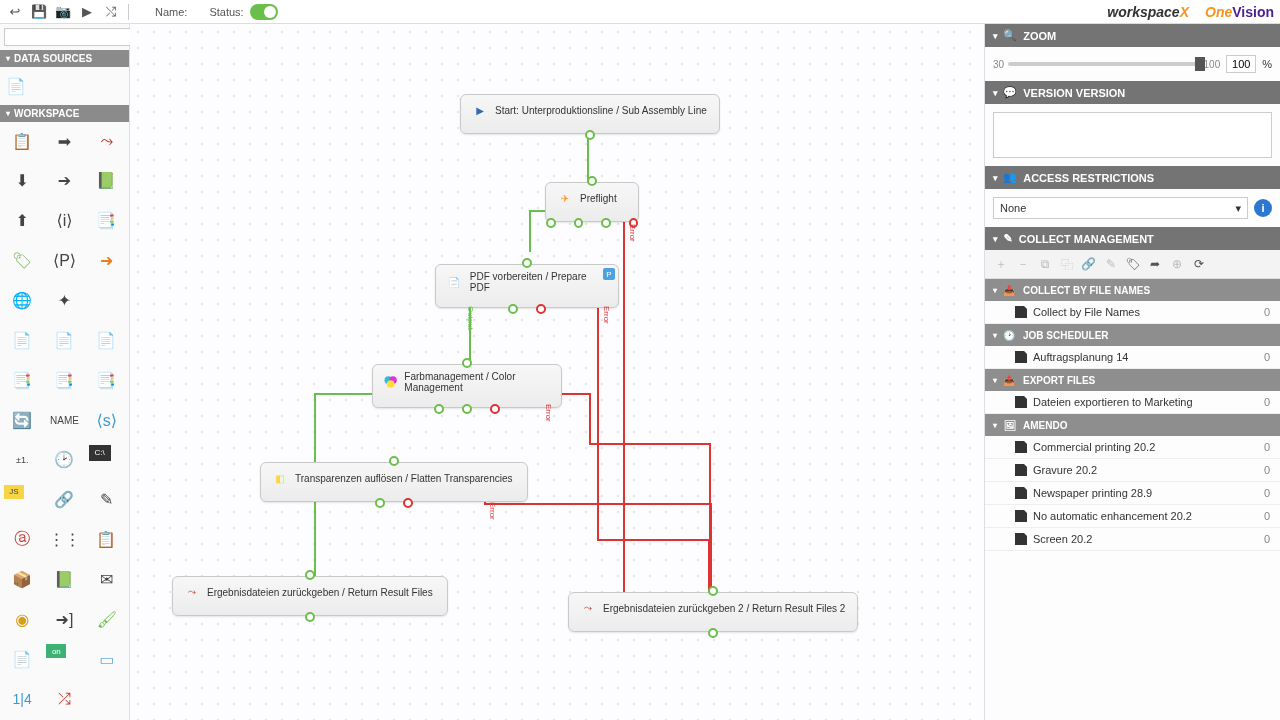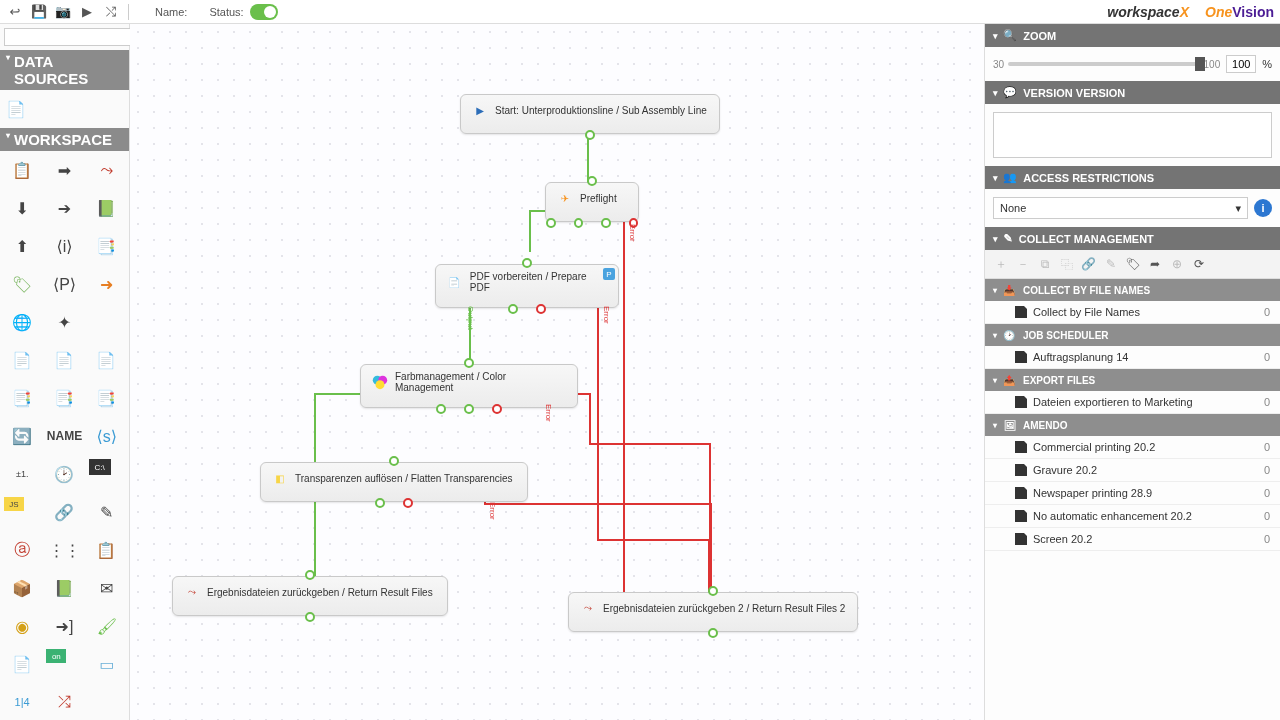--- a/index.html
+++ b/index.html
@@ -18,21 +18,21 @@
 .logo1 .x { color: #f7931e; }
 .logo2 { font-size: 14px; font-weight: bold; }
 .logo2 .one { color: #f7931e; font-style: italic; }
 .logo2 .vis { color: #4c1d95; }
 
 .main { flex: 1; display: flex; overflow: hidden; }
 .leftcol { width: 130px; display: flex; flex-direction: column; border-right: 1px solid #ddd; background: #fafafa; }
 .searchrow { display: flex; align-items: center; padding: 4px; gap: 4px; }
 .searchrow input { flex: 1; height: 18px; border: 1px solid #ccc; font-size: 11px; padding: 0 3px; }
 .searchrow .sicon { width: 16px; height: 16px; display:flex;align-items:center;justify-content:center;cursor:pointer;color:#555; }
-.section-header { background: #8b8b8b; color: #fff; font-size: 15px; font-weight: bold; padding: 3px 6px; display: flex; align-items: flex-start; }
+.section-header { background: #8b8b8b; color: #fff; font-size: 10px; font-weight: bold; padding: 3px 6px; display: flex; align-items: center; }
 .section-header::before { content: "▾"; margin-right: 4px; font-size: 8px; color:#fff;}
 .ds-body { height: 38px; display: flex; align-items: center; padding-left: 6px; }
 .palette { padding: 4px; display: grid; grid-template-columns: repeat(3, 1fr); gap: 8px 6px; overflow-y: auto; flex:1;}
 .pal-item { height: 30px; display: flex; align-items: center; justify-content: center; font-size: 16px; cursor: grab; color: #444; }
 
 .canvas-wrap { flex: 1; position: relative; background: #fdfdff; overflow: auto; }
 .grid { position: absolute; inset: 0; background-image: radial-gradient(#e4e4ea 1px, transparent 1px); background-size: 16px 16px; }
 .flow { position: relative; width: 100%; height: 700px; }
 .node { position: absolute; background: linear-gradient(#f7f7f7,#ececec); border: 1px solid #c9c9c9; border-radius: 6px; padding: 6px 10px 14px 10px; font-size: 10px; display: flex; align-items: center; gap: 6px; box-shadow: 0 1px 2px rgba(0,0,0,.1);}
 .node .ni { width: 18px; height: 18px; display:flex;align-items:center;justify-content:center; }
@@ -128,41 +128,41 @@
         <div class="pal-item" style="color:#d4a017">🌐</div>
         <div class="pal-item">✦</div>
         <div class="pal-item"> </div>
         <div class="pal-item">📄</div>
         <div class="pal-item">📄</div>
         <div class="pal-item">📄</div>
         <div class="pal-item">📑</div>
         <div class="pal-item">📑</div>
         <div class="pal-item">📑</div>
         <div class="pal-item" style="color:#3bb273">🔄</div>
-        <div class="pal-item" style="font-size:12px;font-weight:bold">NAME</div>
+        <div class="pal-item" style="font-size:10px;font-weight:normal">NAME</div>
         <div class="pal-item" style="color:#3b9bd4">⟨s⟩</div>
         <div class="pal-item" style="font-size:9px">±1.</div>
         <div class="pal-item" style="color:#c0392b">🕑</div>
         <div class="pal-item" style="background:#333;color:#fff;width:22px;height:16px;font-size:8px">C:\</div>
         <div class="pal-item" style="background:#f7d547;width:20px;height:14px;font-size:8px">JS</div>
         <div class="pal-item" style="color:#d4a017">🔗</div>
         <div class="pal-item">✎</div>
         <div class="pal-item" style="color:#c0392b">ⓐ</div>
         <div class="pal-item">⋮⋮</div>
         <div class="pal-item" style="color:#c0392b">📋</div>
         <div class="pal-item" style="color:#3bb273">📦</div>
         <div class="pal-item" style="color:#7bb661">📗</div>
         <div class="pal-item">✉</div>
         <div class="pal-item" style="color:#d4a017">◉</div>
         <div class="pal-item">➜]</div>
         <div class="pal-item" style="color:#6abf4b">🖌</div>
         <div class="pal-item">📄</div>
         <div class="pal-item" style="background:#3bb273;color:#fff;width:20px;height:14px;font-size:8px">on</div>
         <div class="pal-item" style="color:#6ab0d8">▭</div>
-        <div class="pal-item" style="color:#3b9bd4;font-size:11px">1|4</div>
+        <div class="pal-item" style="color:#3b9bd4;font-size:14px">1|4</div>
         <div class="pal-item" style="color:#c0392b">⤮</div>
         <div class="pal-item"> </div>
       </div>
     </div>
 
     <div class="canvas-wrap">
       <div class="grid"></div>
       <svg class="wires">
         <path d="M 458 111 L 458 160" stroke="#6abf4b" stroke-width="2" fill="none"></path>
         <path d="M 430 187 L 400 187 L 400 228" stroke="#6abf4b" stroke-width="2" fill="none"></path>
@@ -199,21 +199,21 @@
           <div class="pbadge">P</div>
           <span class="ni i-pdf">📄</span>
           <span>PDF vorbereiten / Prepare PDF</span>
           <div class="ports">
               <div class="port"></div>
               <div class="port err"></div>
             </div>
         </div>
         <span class="edge-label" style="left:336px;top:282px">Output</span>
         <span class="edge-label err" style="left:472px;top:282px">Error</span>
-        <div class="node" style="left:230px;top:340px;width:218px">
+        <div class="node" style="left:242px;top:340px;width:190px">
           <div class="inport"></div>
           <span class="ni">
               <svg viewBox="0 0 20 20">
                 <circle cx="7" cy="8" r="5" fill="#3bd"></circle>
                 <circle cx="13" cy="8" r="5" fill="#d3d"></circle>
                 <circle cx="10" cy="13" r="5" fill="#fd3"></circle>
               </svg>
             </span>
           <span>Farbmanagement / Color Management</span>
           <div class="ports">

